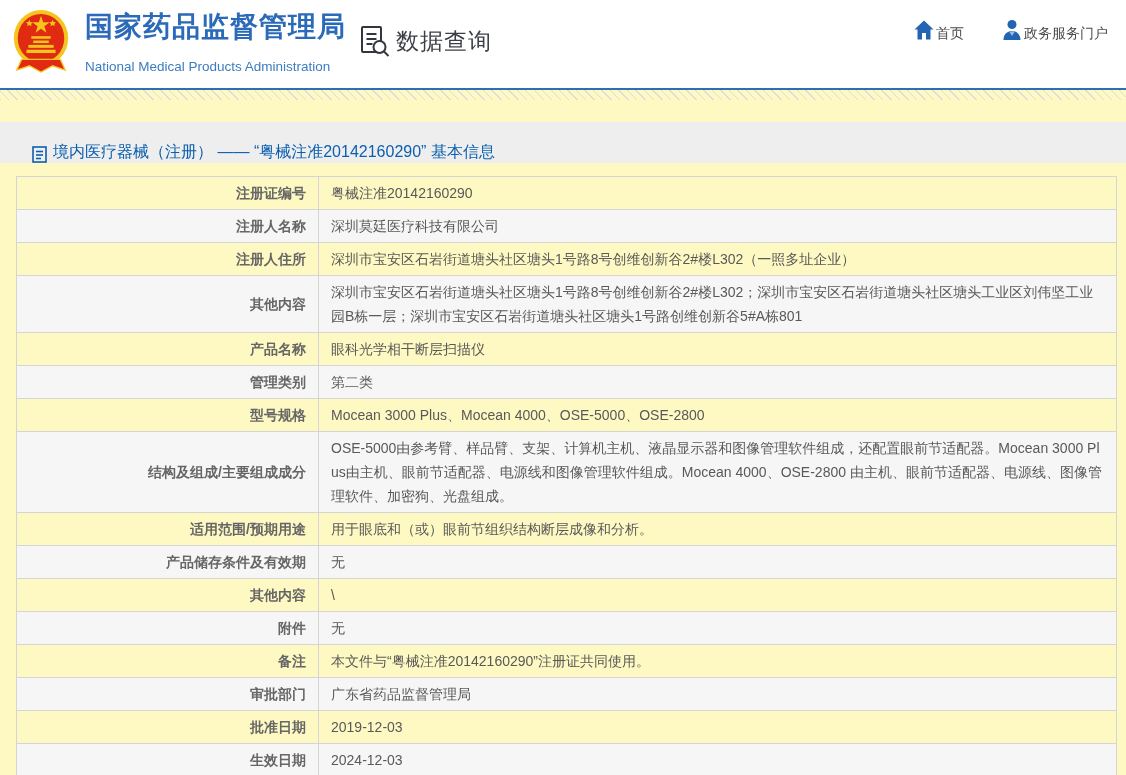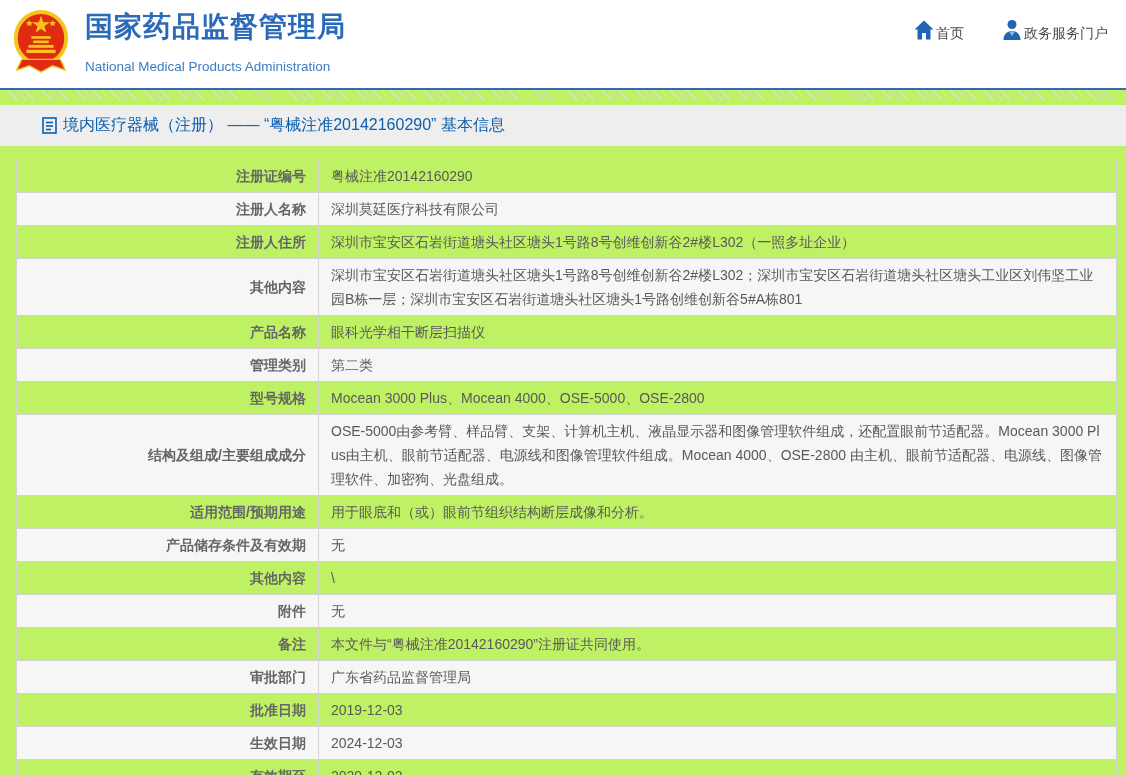--- a/index.html
+++ b/index.html
@@ -1,18 +1,18 @@
 <!DOCTYPE html>
 <html><head>
 <meta charset="utf-8">
 <style>
   * { margin:0; padding:0; box-sizing:border-box; }
   html,body { width:1126px; height:775px; overflow:hidden; background:#fff;
     font-family:"Liberation Sans","DejaVu Sans",sans-serif; }
-  .page { width:1126px; height:775px; position:relative; background:#bef264; }
+  .page { width:1126px; height:775px; position:relative; background:#fef9c3; }
 
   
   .header { position:relative; height:88px; background:#fff; }
   .logo-group { position:absolute; left:10px; top:9px; display:flex; align-items:center; }
   .emblem { width:62px; height:66px; flex:0 0 auto; }
   .logo-text { margin-left:13px; }
   .logo-title { font-size:28px; font-weight:bold; color:#2a6ab8; letter-spacing:1px; line-height:32px; }
   .logo-sub { font-size:13.5px; color:#3d7cc0; margin-top:16px; }
 
   .data-query { position:absolute; left:360px; top:25px; display:flex; align-items:center; cursor:pointer; }
@@ -22,21 +22,21 @@
   .top-nav { position:absolute; right:18px; top:16px; display:flex; gap:36px; }
   .nav-item { display:flex; flex-direction:row; align-items:center; cursor:pointer; }
   .nav-item svg { width:24px; height:24px; }
   .nav-label { font-size:14px; color:#4a4a4a; margin-top:9px; white-space:nowrap; }
 
   .blue-line { height:2px; background:#2e6db4; }
   .hatch-band { height:10px;
     background:repeating-linear-gradient(45deg,#dcdcdc 0,#dcdcdc 1px,transparent 1px,transparent 6px); }
 
   
-  .crumb-bar { margin-top:5px; height:41px; background:#eeeeee; display:flex; align-items:center; padding-left:42px; }
+  .crumb-bar { margin-top:22px; height:41px; background:#eeeeee; display:flex; align-items:flex-end; padding-left:32px; }
   .crumb-icon { width:15px; height:17px; margin-right:6px; flex:0 0 auto; }
   .crumb-text { font-size:16px; color:#0b5fb0; }
 
   
   .table-wrap { margin:13px 8px 0 16px; }
   table.info { border-collapse:collapse; width:1101px; table-layout:fixed; font-size:14px; }
   table.info td { border:1px solid #d5d5d5; padding:4px 12px; line-height:24px; vertical-align:middle; }
   td.label-cell { width:302px; text-align:right; color:#666; padding-right:13px;font-weight:bold; }
   td.value-cell { color:#595959; padding-left:14px; word-break:break-all;margin-left:44px; }
   tr:nth-child(even) { background:#f6f6f6; }
@@ -59,20 +59,31 @@
         <rect x="19" y="37" width="26" height="3" fill="#f5c51e"></rect>
         <rect x="17" y="42" width="30" height="3.4" fill="#f5c51e"></rect>
         <path d="M12 52 L52 52 L57 63 L44 58.5 L32 65 L20 58.5 L7 63 Z" fill="#e02a12" stroke="#f5c51e" stroke-width="1.4"></path>
       </svg>
       <div class="logo-text">
         <div class="logo-title">国家药品监督管理局</div>
         <div class="logo-sub">National Medical Products Administration</div>
       </div>
     </div>
 
+    <div class="data-query">
+      <svg viewBox="0 0 30 32" fill="none" stroke="#33373d" stroke-width="2">
+        <rect x="2" y="2" width="19" height="25" rx="1"></rect>
+        <line x1="6.5" y1="9" x2="16.5" y2="9"></line>
+        <line x1="6.5" y1="14" x2="16.5" y2="14"></line>
+        <line x1="6.5" y1="19" x2="12.5" y2="19"></line>
+        <circle cx="19.5" cy="22" r="6" fill="#fff"></circle>
+        <line x1="24" y1="26.5" x2="28.5" y2="31"></line>
+      </svg>
+      <span class="data-query-label">数据查询</span>
+    </div>
 
     <div class="top-nav">
       <div class="nav-item">
         <svg viewBox="0 0 24 24" fill="#2263b4">
           <path d="M12 2.5 L2.5 11.5 H5.5 V21.5 H10 V15 H14 V21.5 H18.5 V11.5 H21.5 Z"></path>
         </svg>
         <span class="nav-label">首页</span>
       </div>
       <div class="nav-item">
         <svg viewBox="0 0 24 24" fill="#2263b4">

